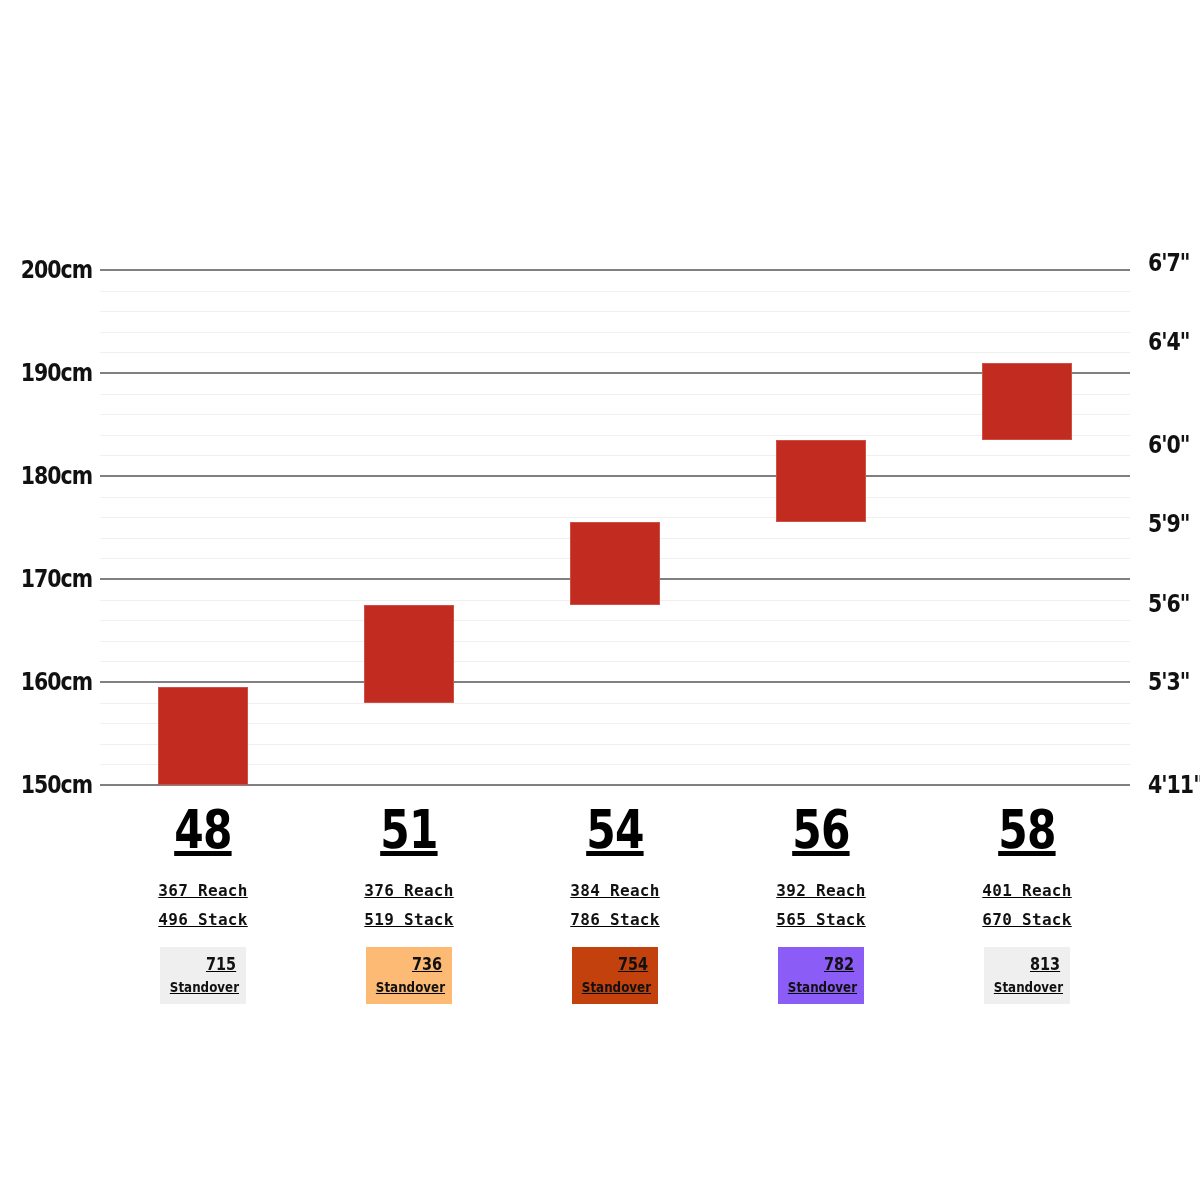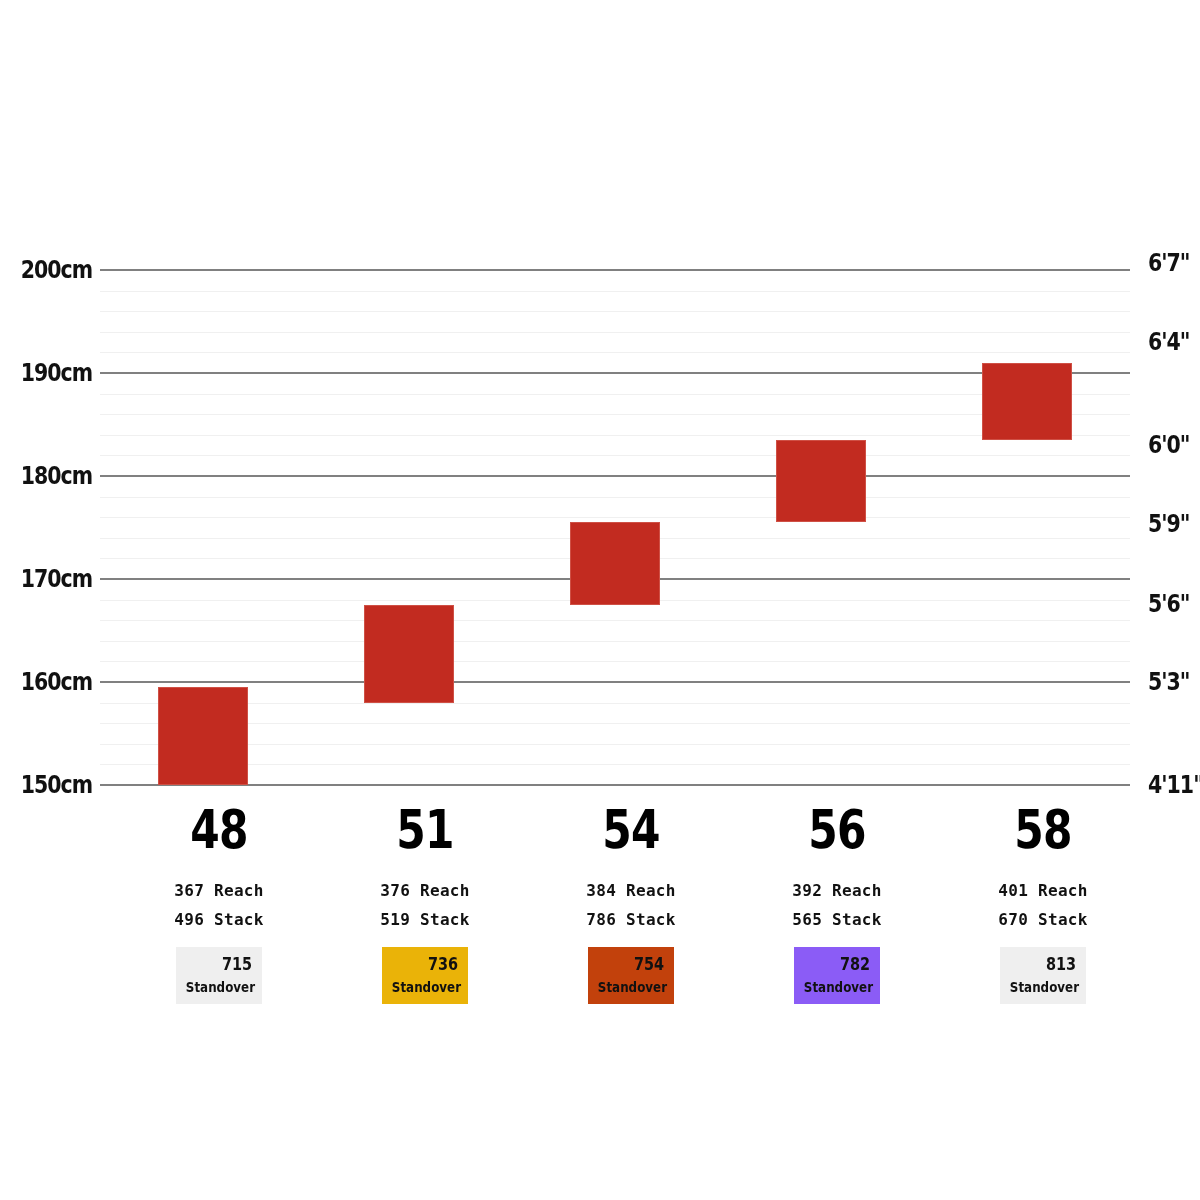--- a/index.html
+++ b/index.html
@@ -71,25 +71,26 @@
     white-space: nowrap;
     transform: scaleX(0.82);
     line-height: 1;
   }
   .axis-left  { right: 1108px; transform-origin: right center; text-align: right; }
   .axis-right { left: 1148px;  transform-origin: left center;  text-align: left; }
 
   
   .columns {
     position: absolute;
-    left: 116px;
+    left: 100px;
     top: 793px;
     width: 1030px;
     height: 220px;
     display: flex;
+    text-decoration: underline;
   }
   .column {
     flex: 1 1 0;
     display: flex;
     flex-direction: column;
     align-items: center;
   }
   .col-size {
     font-family: "DejaVu Sans", sans-serif;
     font-weight: 700;
@@ -207,21 +208,21 @@
         <div class="col-metric stack">496 Stack</div>
         <div class="standover-box" style="background: rgb(239, 239, 239);">
           <span class="standover-value">715</span>
           <span class="standover-label">Standover</span>
         </div>
       </div>
       <div class="column">
         <div class="col-size">51</div>
         <div class="col-metric reach">376 Reach</div>
         <div class="col-metric stack">519 Stack</div>
-        <div class="standover-box" style="background: #eab308;">
+        <div class="standover-box" style="background: #fdba74;">
           <span class="standover-value">736</span>
           <span class="standover-label">Standover</span>
         </div>
       </div>
       <div class="column">
         <div class="col-size">54</div>
         <div class="col-metric reach">384 Reach</div>
         <div class="col-metric stack">786 Stack</div>
         <div class="standover-box" style="background: #c2410c;">
           <span class="standover-value">754</span>

